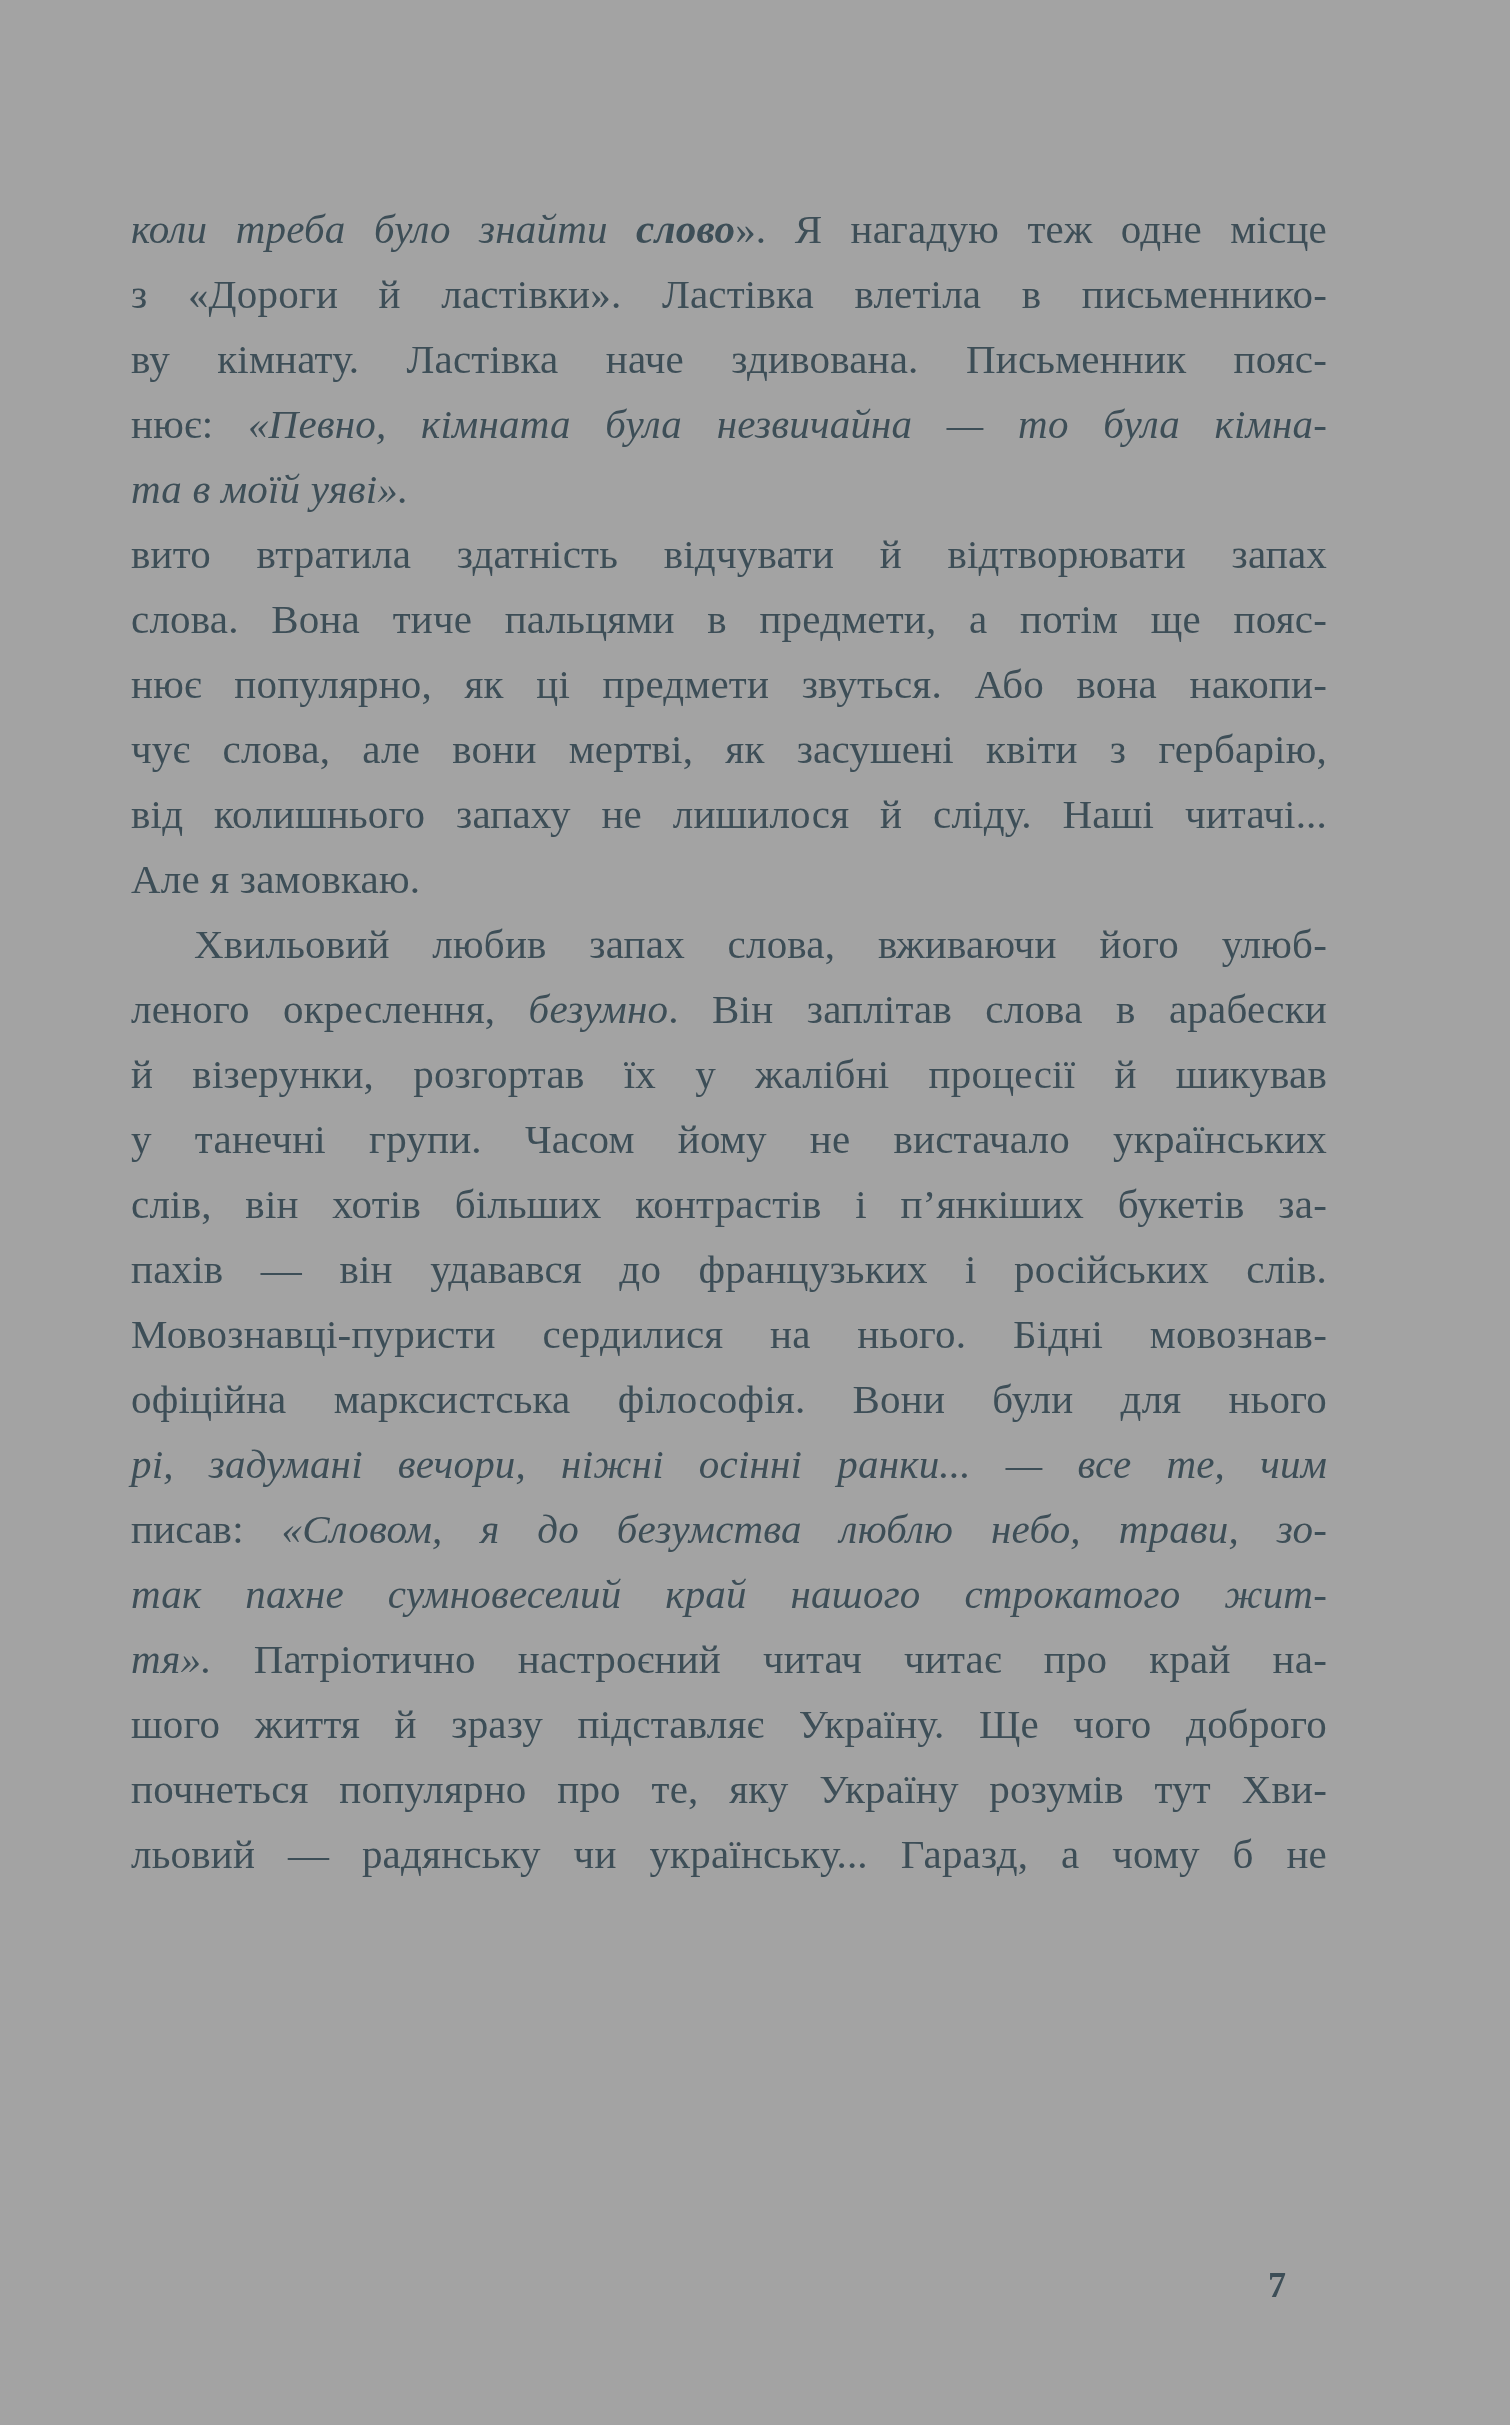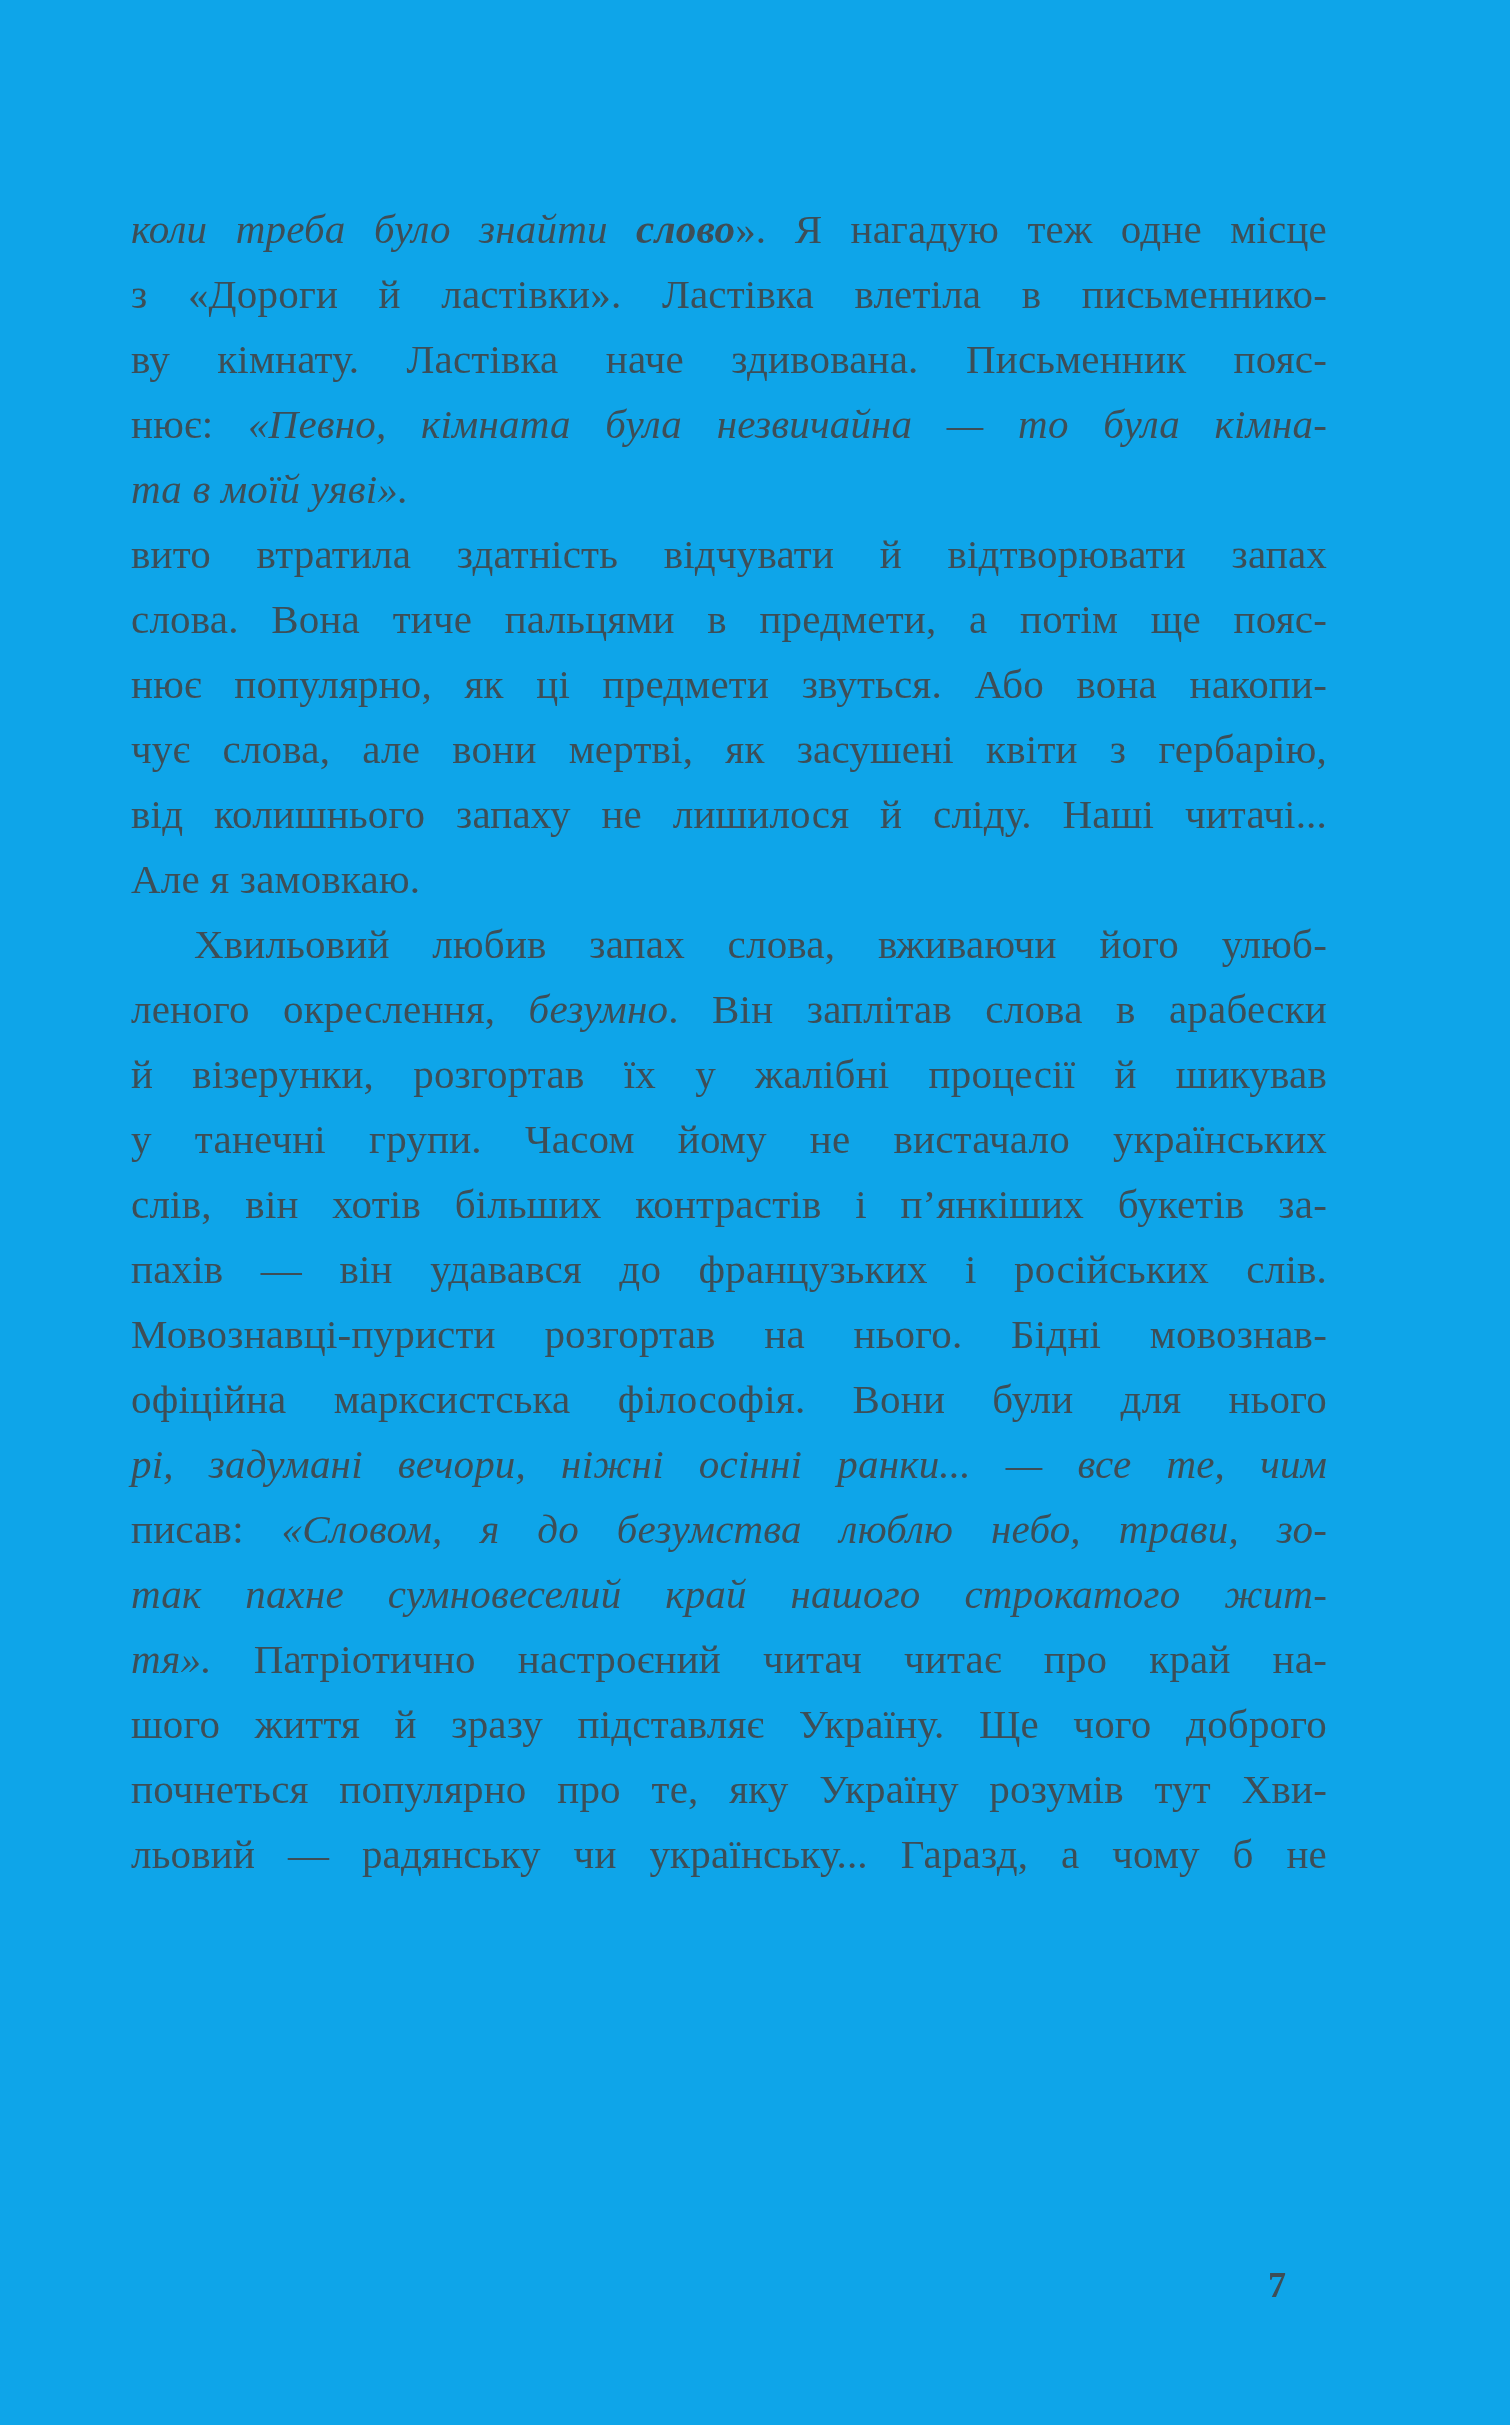--- a/index.html
+++ b/index.html
@@ -4,21 +4,21 @@
 <style>
   html, body {
     margin: 0;
     padding: 0;
     background: #ffffff;
   }
   .page {
     position: relative;
     width: 1511px;
     height: 2426px;
-    background: #0ea5e9;
+    background: #a3a3a3;
     overflow: hidden;
     font-family: "Liberation Serif", "DejaVu Serif", serif;
     color: #3d4e57;
   }
   .text-block {
     position: absolute;
     left: 131px;
     top: 197px;
     width: 1196px;
   }
@@ -63,21 +63,21 @@
       <div class="line"><span class="seg-r">нює популярно, як ці предмети звуться. Або вона накопи-</span></div>
       <div class="line"><span class="seg-r">чує слова, але вони мертві, як засушені квіти з гербарію,</span></div>
       <div class="line"><span class="seg-r">від колишнього запаху не лишилося й сліду. Наші читачі...</span></div>
       <div class="line end"><span class="seg-r">Але я замовкаю.</span></div>
       <div class="line indent"><span class="seg-r">Хвильовий любив запах слова, вживаючи його улюб-</span></div>
       <div class="line"><span class="seg-r">леного окреслення, </span><span class="seg-i">безумно</span><span class="seg-r">. Він заплітав слова в арабески</span></div>
       <div class="line"><span class="seg-r">й візерунки, розгортав їх у жалібні процесії й шикував</span></div>
       <div class="line"><span class="seg-r">у танечні групи. Часом йому не вистачало українських</span></div>
       <div class="line"><span class="seg-r">слів, він хотів більших контрастів і п’янкіших букетів за-</span></div>
       <div class="line"><span class="seg-r">пахів — він удавався до французьких і російських слів.</span></div>
-      <div class="line"><span class="seg-r">Мовознавці-пуристи розгортав на нього. Бідні мовознав-</span></div>
+      <div class="line"><span class="seg-r">Мовознавці-пуристи сердилися на нього. Бідні мовознав-</span></div>
       <div class="line"><span class="seg-r">офіційна марксистська філософія. Вони були для нього</span></div>
       <div class="line"><span class="seg-i">рі, задумані вечори, ніжні осінні ранки... — все те, чим</span></div>
       <div class="line"><span class="seg-r">писав: </span><span class="seg-i">«Словом, я до безумства люблю небо, трави, зо-</span></div>
       <div class="line"><span class="seg-i">так пахне сумновеселий край нашого строкатого жит-</span></div>
       <div class="line"><span class="seg-i">тя». </span><span class="seg-r">Патріотично настроєний читач читає про край на-</span></div>
       <div class="line"><span class="seg-r">шого життя й зразу підставляє Україну. Ще чого доброго</span></div>
       <div class="line"><span class="seg-r">почнеться популярно про те, яку Україну розумів тут Хви-</span></div>
       <div class="line"><span class="seg-r">льовий — радянську чи українську... Гаразд, а чому б не</span></div>
     </div>
   <div class="page-number">7</div>

